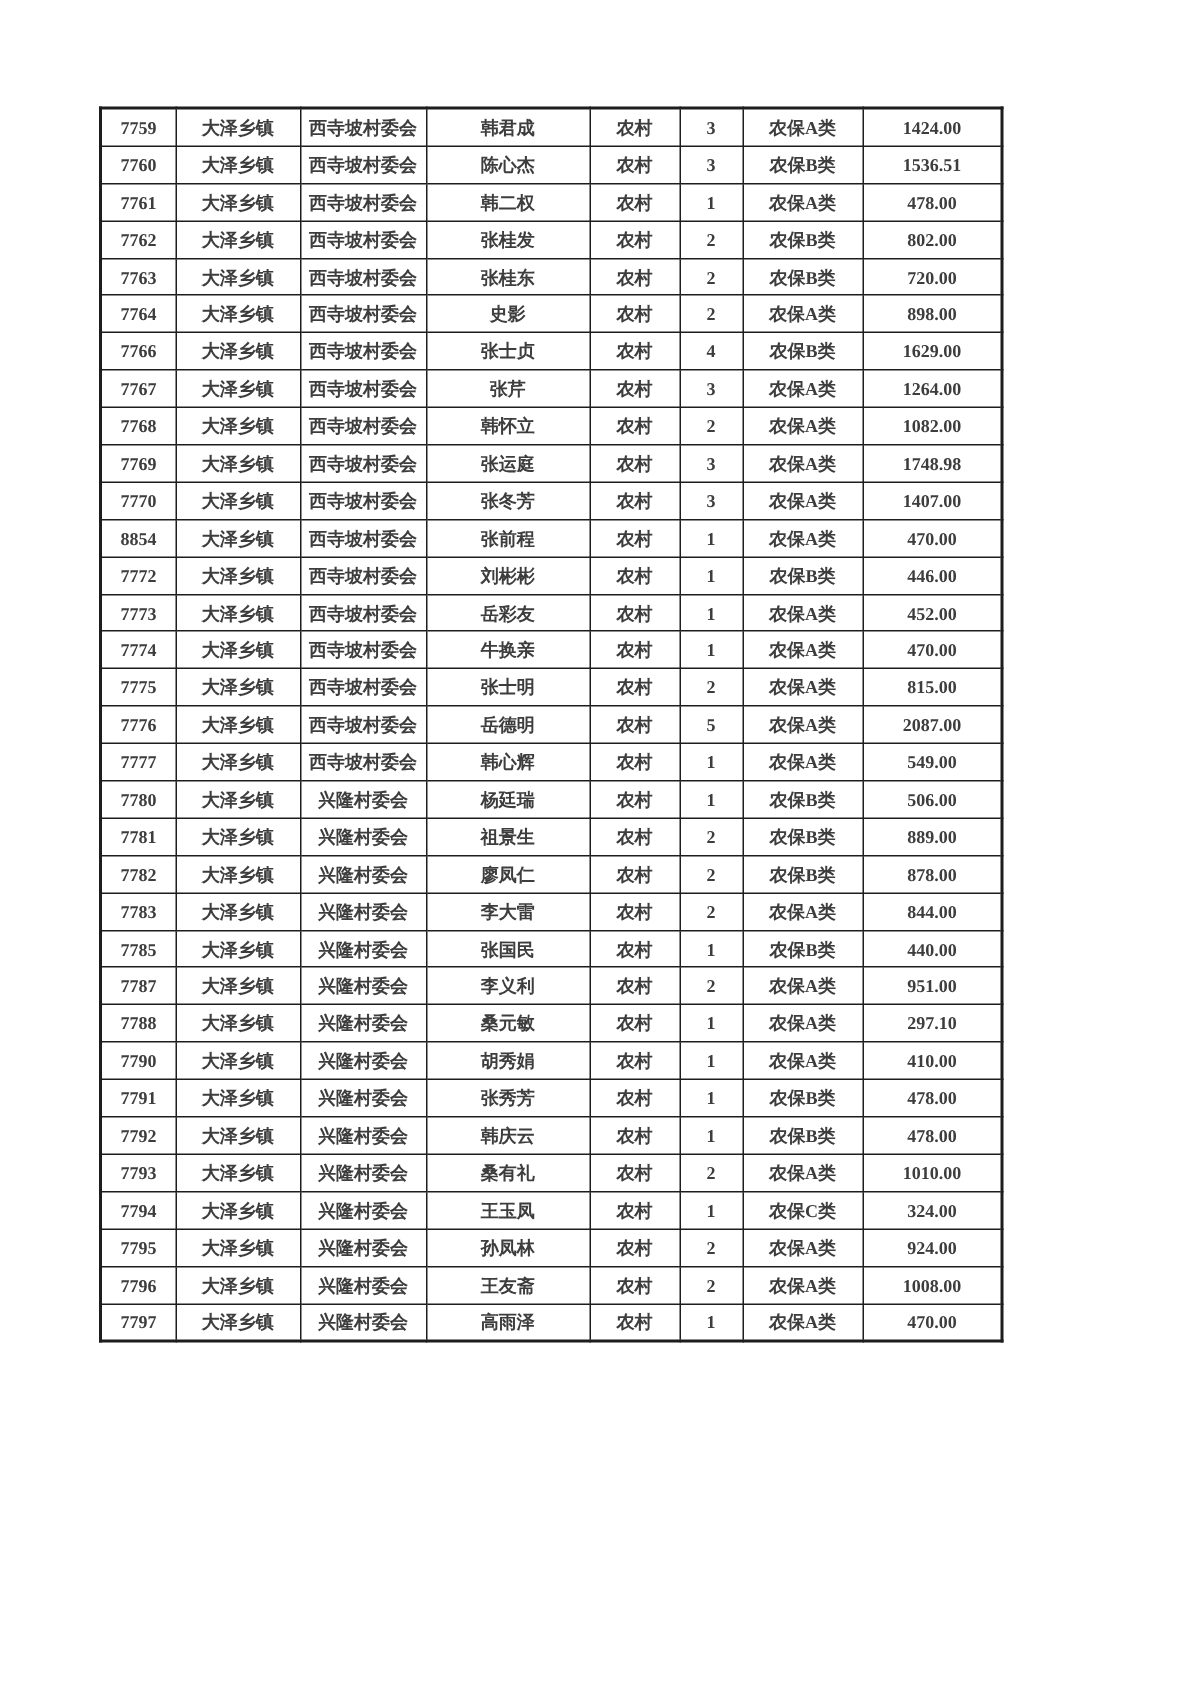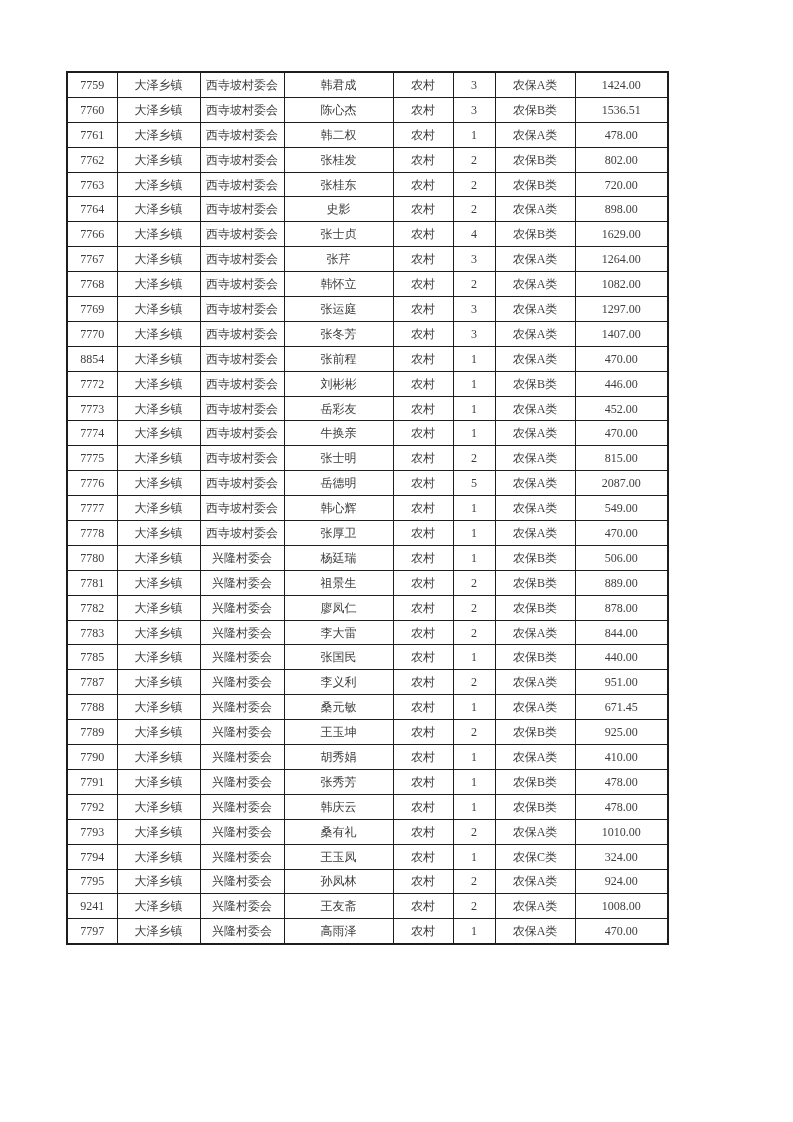--- a/index.html
+++ b/index.html
@@ -8,20 +8,21 @@
     --page-bg:#ffffff;
   }
   html,body{margin:0;padding:0;background:#fff;}
   .page{
     position:relative;
     width:793px;
     height:1004px;
     background:var(--page-bg);
     font-family:"Liberation Serif","DejaVu Serif",serif;
     overflow:hidden;
+    font-weight:bold;
   }
   table.grid{
     position:absolute;
     left:66px;
     top:71px;
     width:601px;
     border-collapse:collapse;
     table-layout:fixed;
     border:2px solid var(--border-color);
   }
@@ -145,21 +146,21 @@
           <td>1082.00</td>
         </tr>
         <tr>
           <td>7769</td>
           <td>大泽乡镇</td>
           <td>西寺坡村委会</td>
           <td>张运庭</td>
           <td>农村</td>
           <td>3</td>
           <td>农保A类</td>
-          <td>1297.00</td>
+          <td>1748.98</td>
         </tr>
         <tr>
           <td>7770</td>
           <td>大泽乡镇</td>
           <td>西寺坡村委会</td>
           <td>张冬芳</td>
           <td>农村</td>
           <td>3</td>
           <td>农保A类</td>
           <td>1407.00</td>
@@ -228,30 +229,20 @@
           <td>7777</td>
           <td>大泽乡镇</td>
           <td>西寺坡村委会</td>
           <td>韩心辉</td>
           <td>农村</td>
           <td>1</td>
           <td>农保A类</td>
           <td>549.00</td>
         </tr>
         <tr>
-          <td>7778</td>
-          <td>大泽乡镇</td>
-          <td>西寺坡村委会</td>
-          <td>张厚卫</td>
-          <td>农村</td>
-          <td>1</td>
-          <td>农保A类</td>
-          <td>470.00</td>
-        </tr>
-        <tr>
           <td>7780</td>
           <td>大泽乡镇</td>
           <td>兴隆村委会</td>
           <td>杨廷瑞</td>
           <td>农村</td>
           <td>1</td>
           <td>农保B类</td>
           <td>506.00</td>
         </tr>
         <tr>
@@ -305,31 +296,21 @@
           <td>951.00</td>
         </tr>
         <tr>
           <td>7788</td>
           <td>大泽乡镇</td>
           <td>兴隆村委会</td>
           <td>桑元敏</td>
           <td>农村</td>
           <td>1</td>
           <td>农保A类</td>
-          <td>671.45</td>
-        </tr>
-        <tr>
-          <td>7789</td>
-          <td>大泽乡镇</td>
-          <td>兴隆村委会</td>
-          <td>王玉坤</td>
-          <td>农村</td>
-          <td>2</td>
-          <td>农保B类</td>
-          <td>925.00</td>
+          <td>297.10</td>
         </tr>
         <tr>
           <td>7790</td>
           <td>大泽乡镇</td>
           <td>兴隆村委会</td>
           <td>胡秀娟</td>
           <td>农村</td>
           <td>1</td>
           <td>农保A类</td>
           <td>410.00</td>
@@ -378,21 +359,21 @@
           <td>7795</td>
           <td>大泽乡镇</td>
           <td>兴隆村委会</td>
           <td>孙凤林</td>
           <td>农村</td>
           <td>2</td>
           <td>农保A类</td>
           <td>924.00</td>
         </tr>
         <tr>
-          <td>9241</td>
+          <td>7796</td>
           <td>大泽乡镇</td>
           <td>兴隆村委会</td>
           <td>王友斋</td>
           <td>农村</td>
           <td>2</td>
           <td>农保A类</td>
           <td>1008.00</td>
         </tr>
         <tr>
           <td>7797</td>

